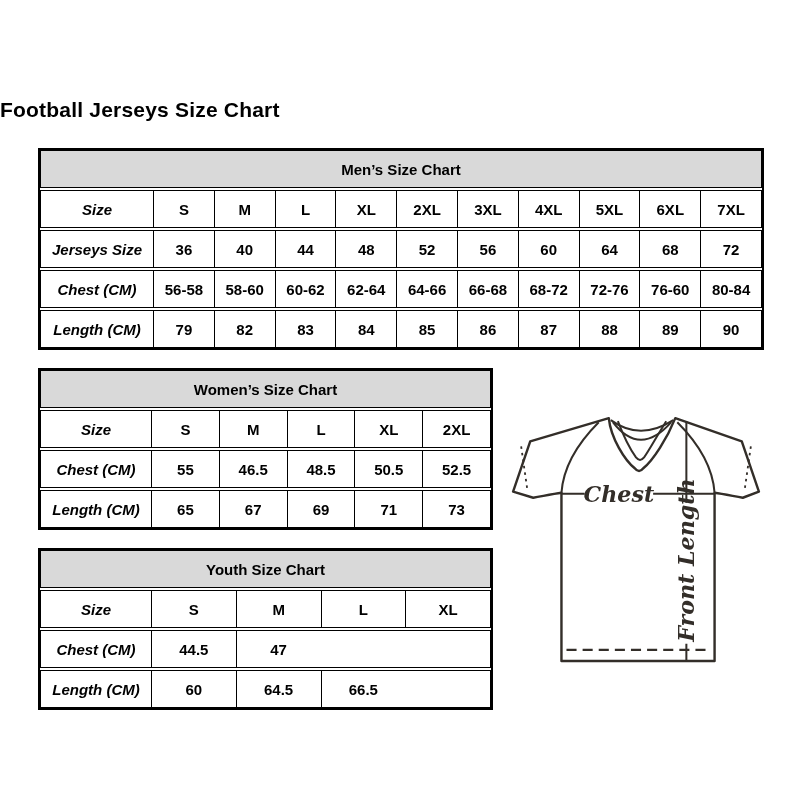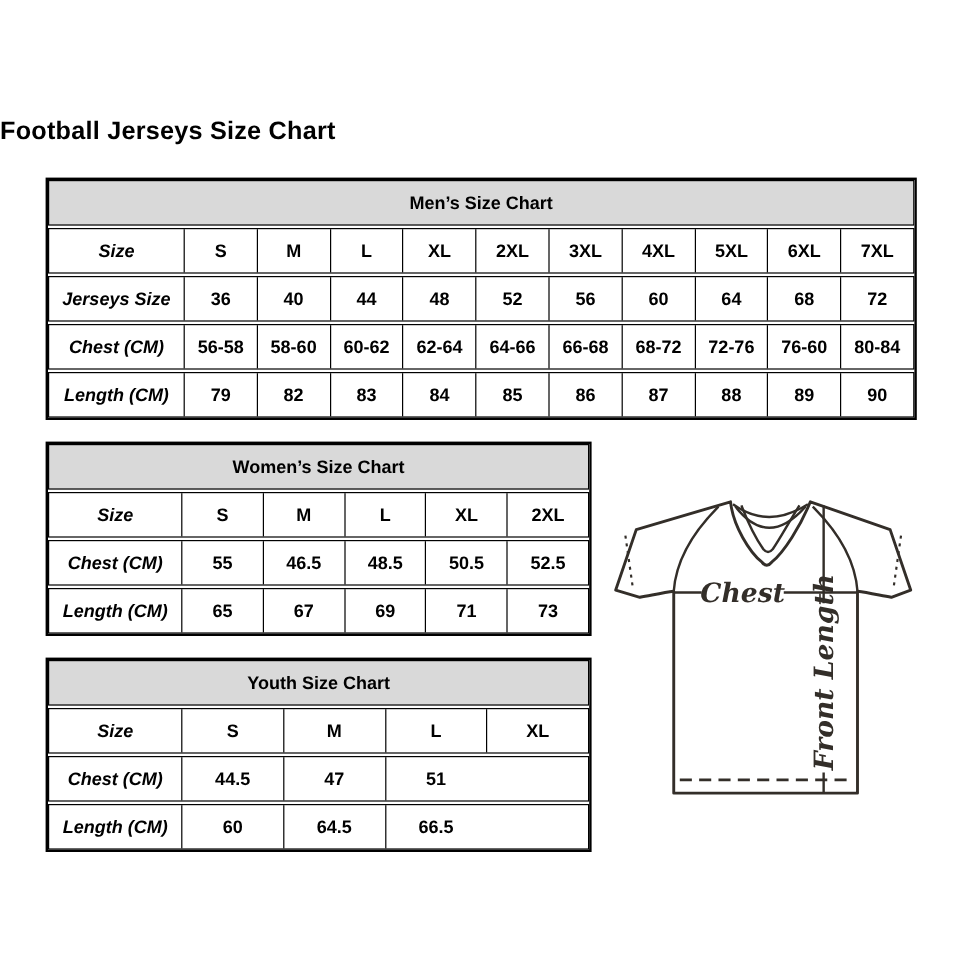--- a/index.html
+++ b/index.html
@@ -121,21 +121,20 @@
     <div class="cell">Size</div>
     <div class="cell">S</div>
     <div class="cell">M</div>
     <div class="cell">L</div>
     <div class="cell">XL</div>
   </div>
   <div class="trow cols-y">
     <div class="cell">Chest (CM)</div>
     <div class="cell">44.5</div>
     <div class="cell">47</div>
-    <div class="cell">51</div>
   </div>
   <div class="trow cols-y">
     <div class="cell">Length (CM)</div>
     <div class="cell">60</div>
     <div class="cell">64.5</div>
     <div class="cell">66.5</div>
   </div>
 </div>
 
 <svg class="abs" id="jersey" width="272" height="272" viewBox="0 0 270 270">

